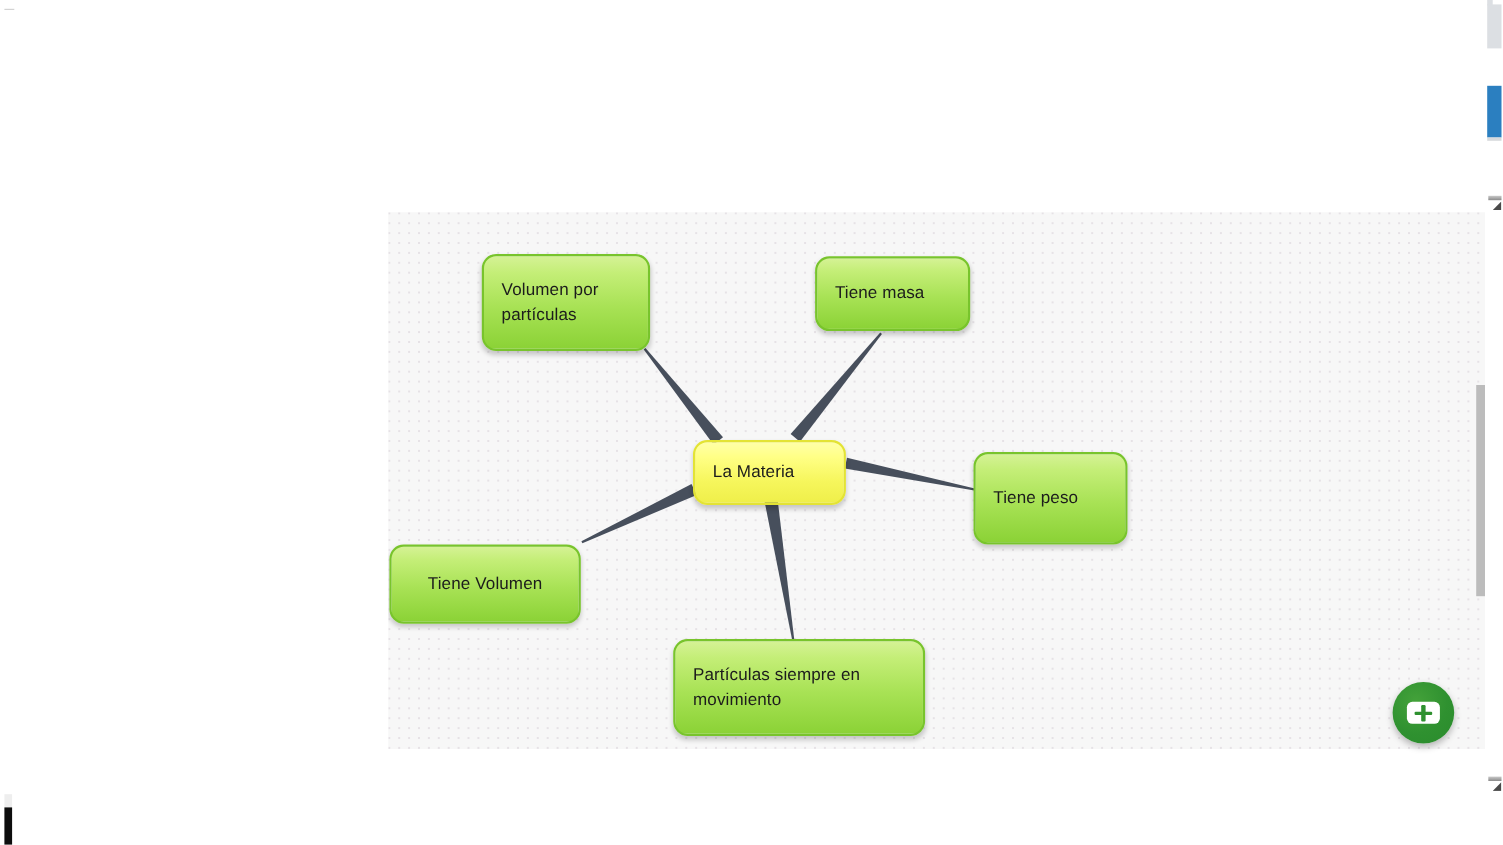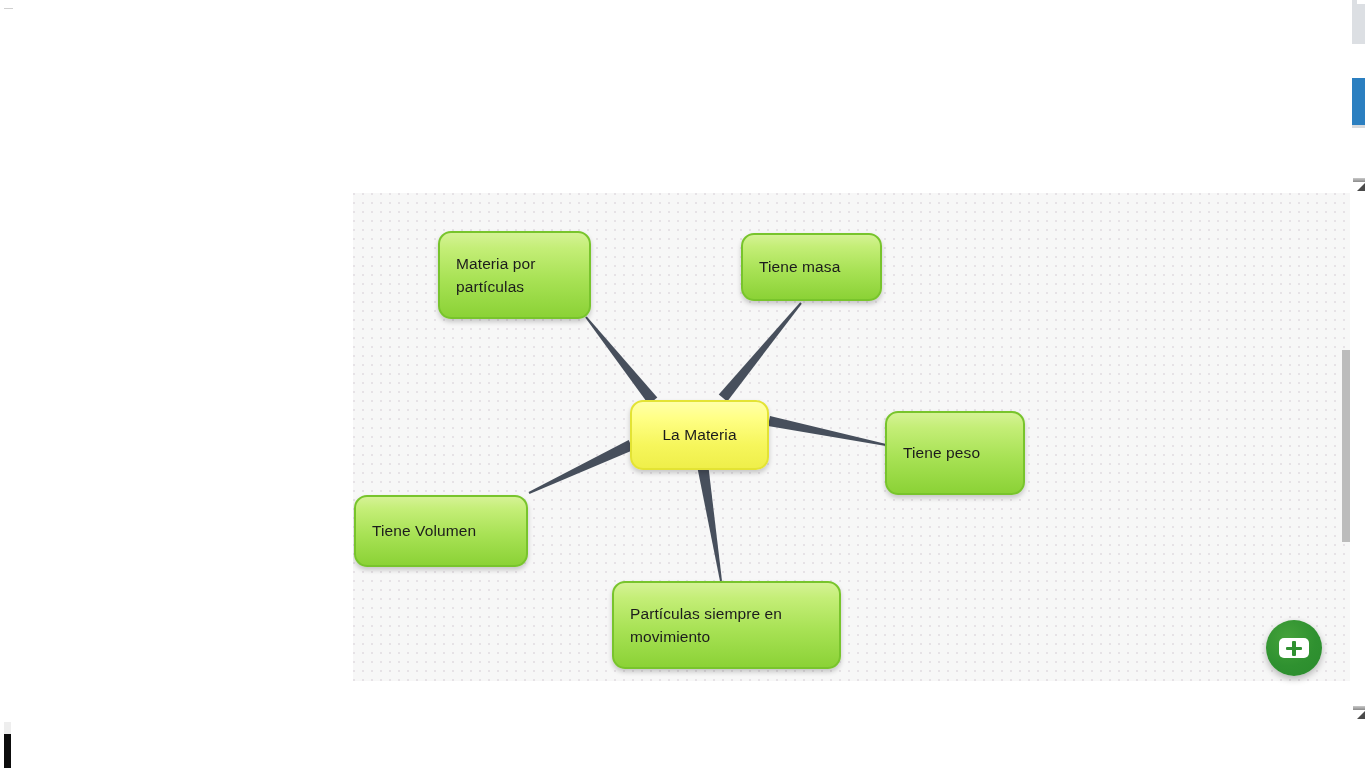--- a/index.html
+++ b/index.html
@@ -249,37 +249,37 @@
           <polygon points="304.30,204.57 233.78,123.38 232.22,124.62 295.70,211.43" fill="#474f5c"></polygon>
           <polygon points="374.25,208.49 448.77,110.63 447.23,109.37 365.75,201.51" fill="#474f5c"></polygon>
           <polygon points="415.00,232.90 532.80,252.98 533.20,251.02 417.00,223.10" fill="#474f5c"></polygon>
           <polygon points="342.07,262.94 367.01,388.16 368.99,387.84 353.93,261.06" fill="#474f5c"></polygon>
           <polygon points="275.66,247.02 175.57,299.10 176.43,300.90 280.34,256.98" fill="#474f5c"></polygon>
         </g>
     </svg>
 
     <div id="nodes-layer">
         <div class="node node-green" style="left: 85px; top: 38px; width: 153px; height: 88px;">
-          <span class="node-text">Materia por
+          <span class="node-text">Volumen por
 partículas</span>
         </div>
         <div class="node node-green" style="left: 388px; top: 40px; width: 141px; height: 68px;">
           <span class="node-text">Tiene masa</span>
         </div>
         <div class="node node-green" style="left: 532px; top: 218px; width: 140px; height: 84px;">
           <span class="node-text">Tiene peso</span>
         </div>
         <div class="node node-green" style="left: 259px; top: 388px; width: 229px; height: 88px;">
           <span class="node-text">Partículas siempre en
 movimiento</span>
         </div>
-        <div class="node node-green" style="left: 1px; top: 302px; width: 174px; height: 72px;">
+        <div class="node node-green" style="left: 1px; top: 302px; width: 174px; height: 72px; justify-content: center;">
           <span class="node-text">Tiene Volumen</span>
         </div>
-        <div class="node node-yellow" style="left: 277px; top: 207px; width: 139px; height: 70px; justify-content: center;">
+        <div class="node node-yellow" style="left: 277px; top: 207px; width: 139px; height: 59px;">
           <span class="node-text">La Materia</span>
         </div>
       </div>
 
     <div class="canvas-scroll-track">
       <div class="canvas-scroll-thumb"></div>
     </div>
   </div>
 
   <div class="fab">

